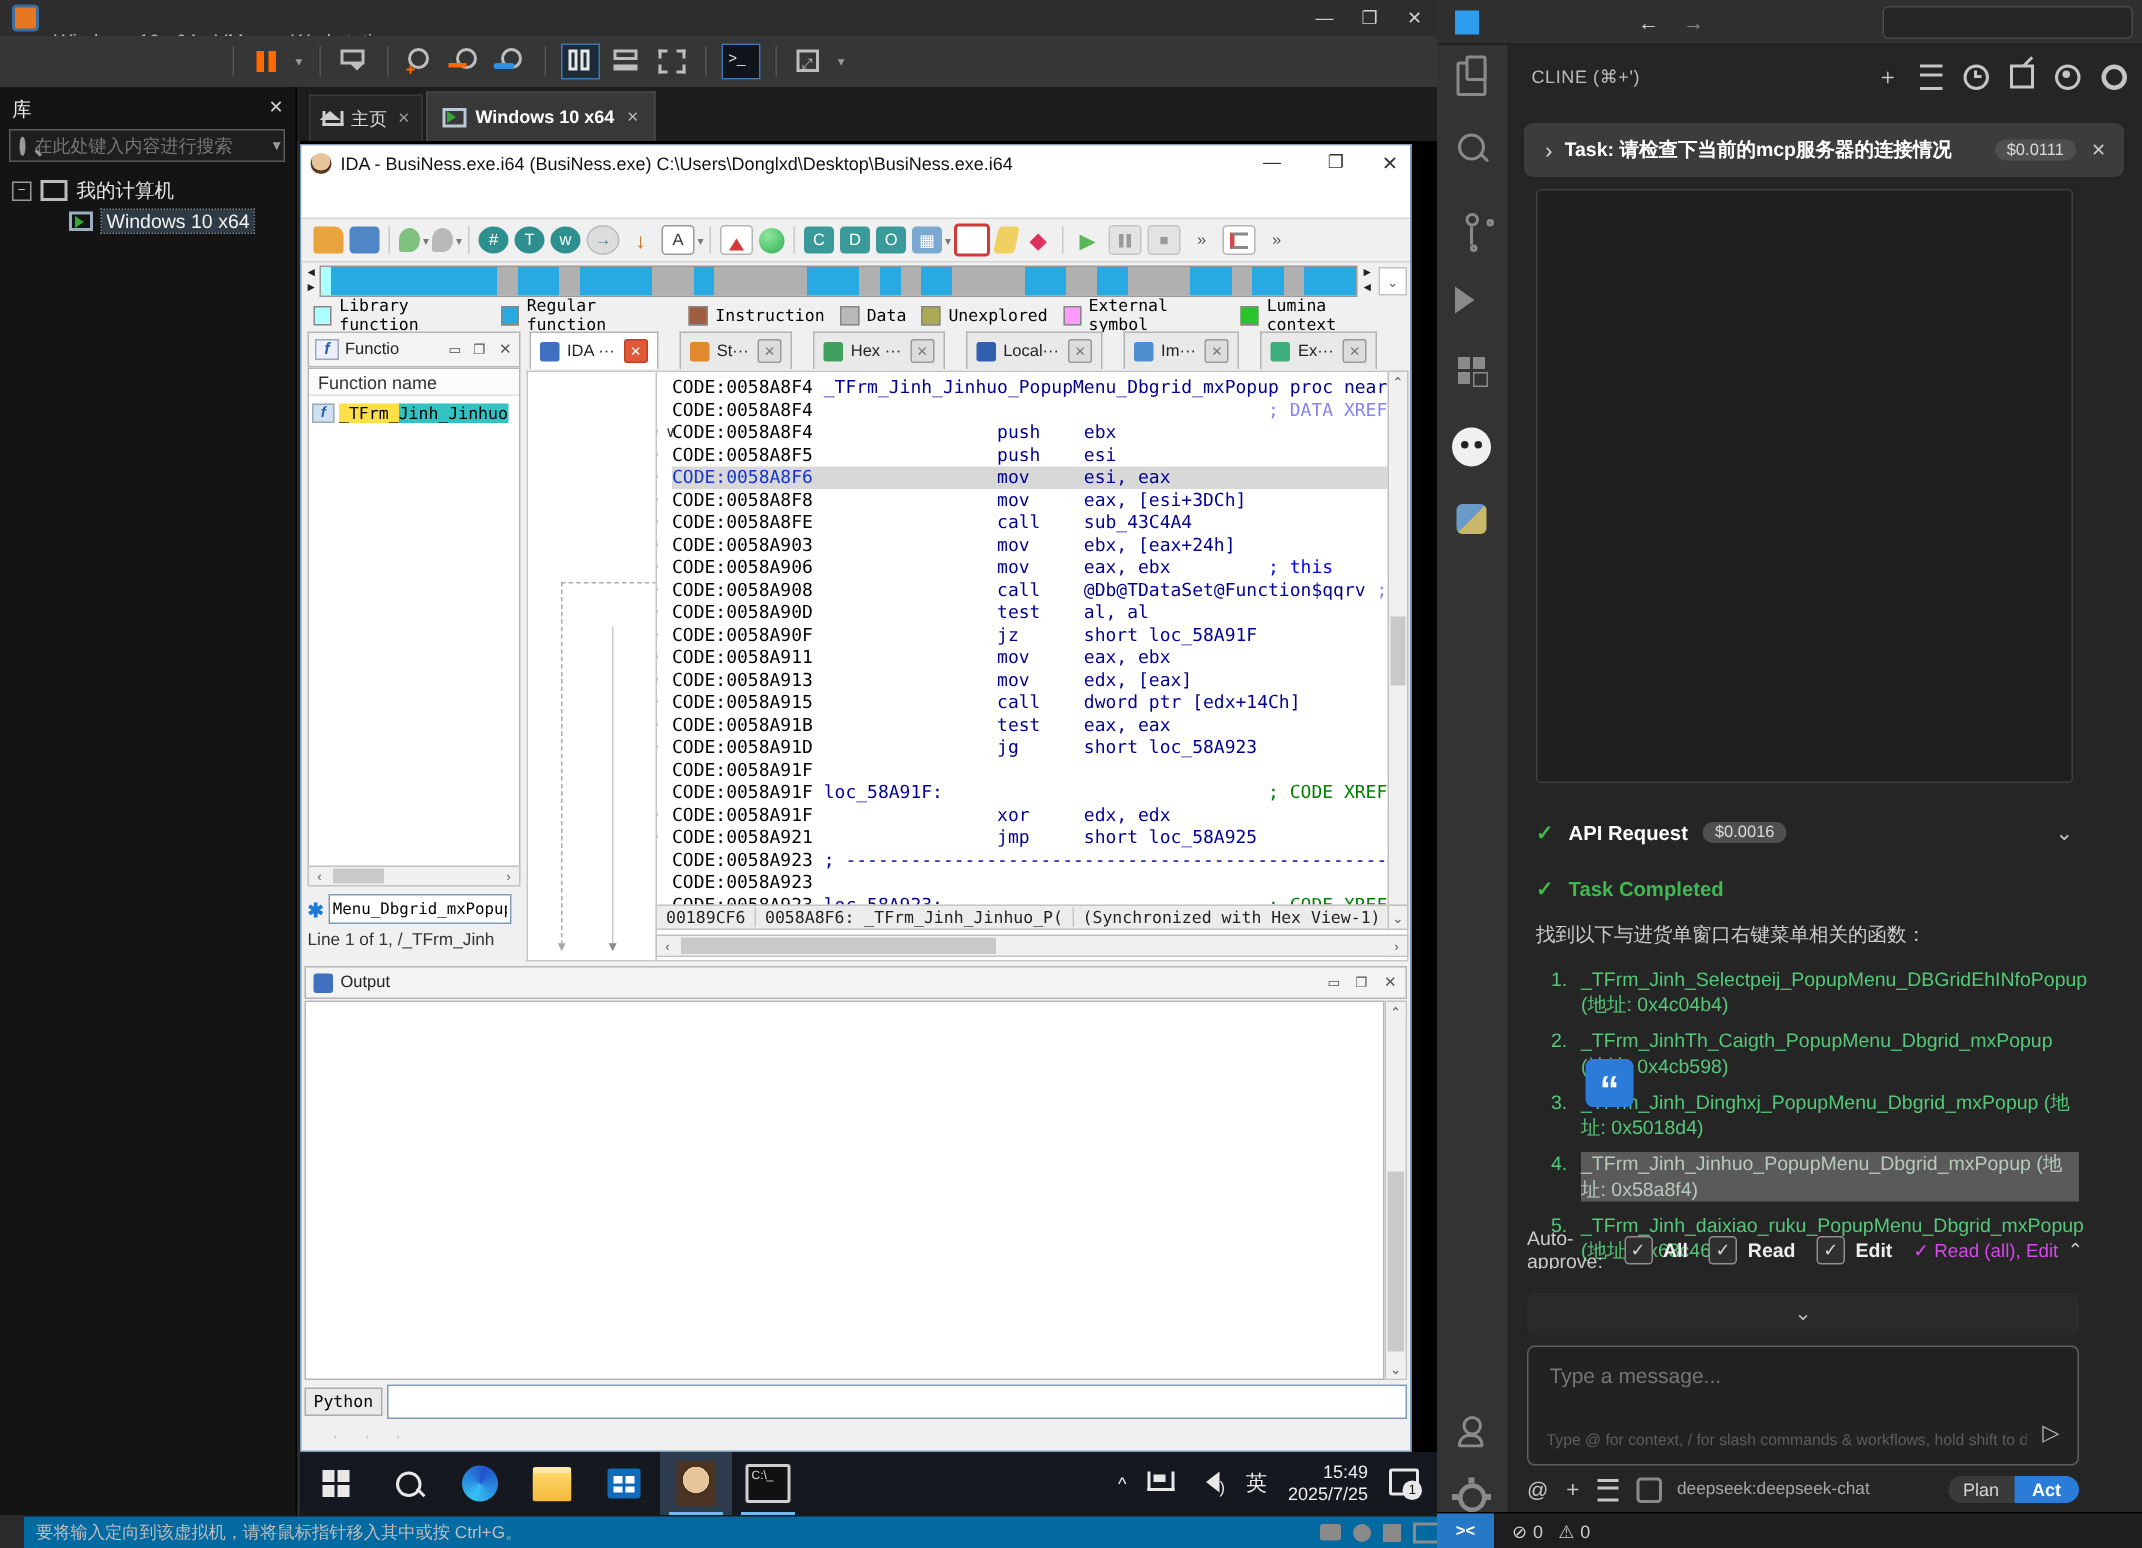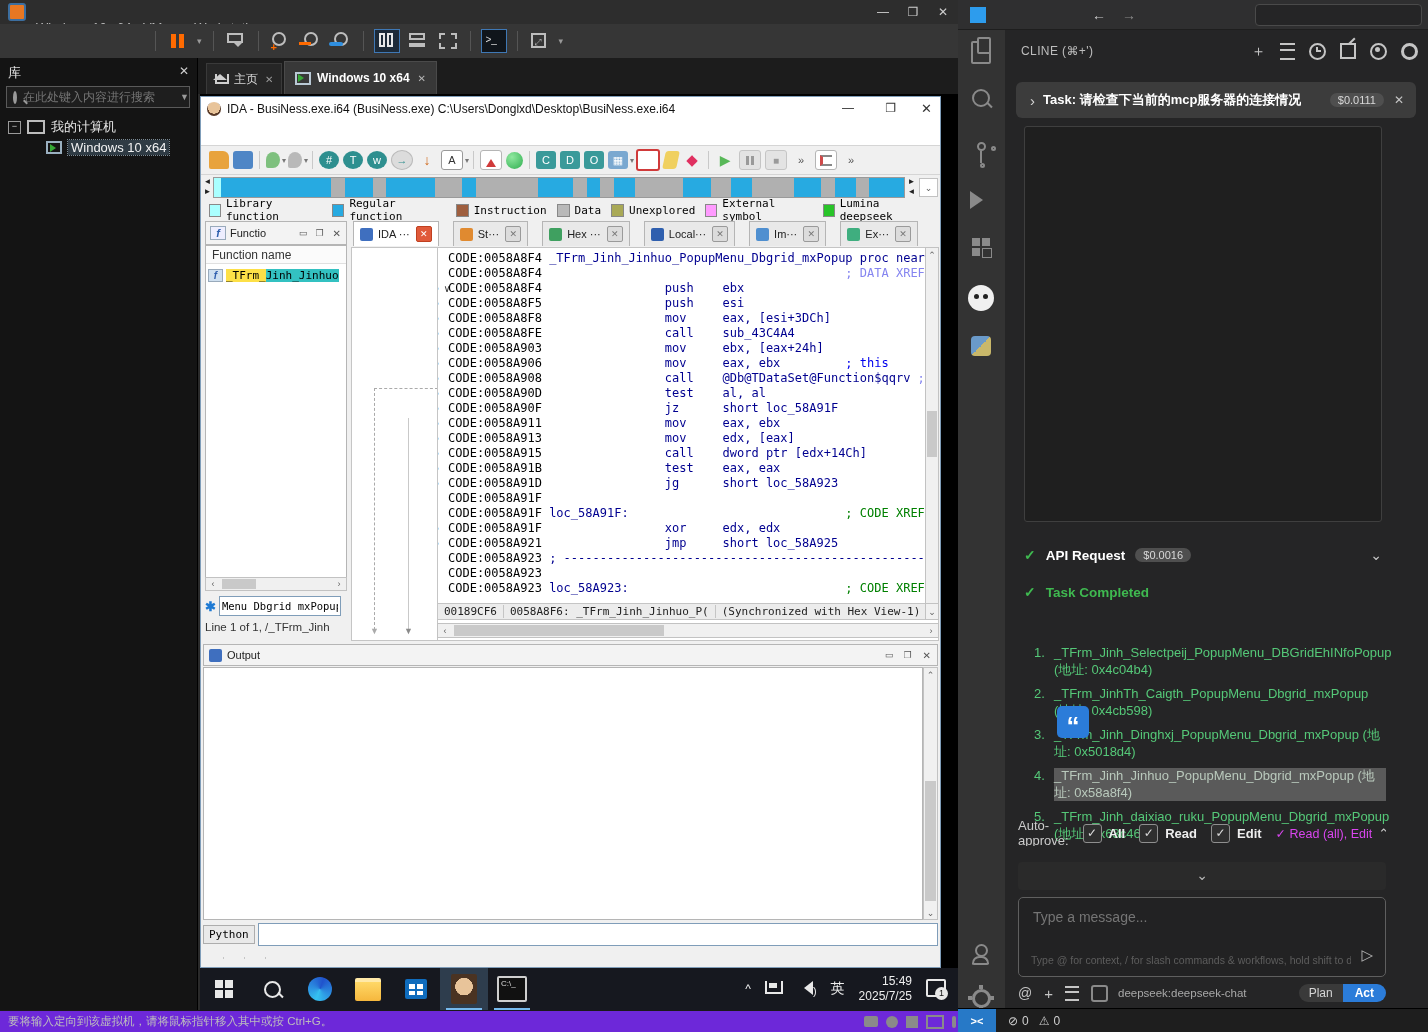--- a/index.html
+++ b/index.html
@@ -276,21 +276,21 @@
         <div class="legend-item">
           <span class="legend-sw" style="background: rgb(169, 169, 86);"></span>
           <span>Unexplored</span>
         </div>
         <div class="legend-item">
           <span class="legend-sw" style="background: rgb(255, 155, 255);"></span>
           <span>External symbol</span>
         </div>
         <div class="legend-item">
           <span class="legend-sw" style="background: rgb(41, 196, 41);"></span>
-          <span>Lumina deepseek</span>
+          <span>Lumina context</span>
         </div>
       </div>
 
     <div class="abs row" style="left:4px;top:124px;width:142px;height:24px;background:#f3f3f3;border:1px solid #b5b5b5;">
       <span style="font-style:italic;font-weight:bold;color:#2f5fae;border:1px solid #9ab;background:#eef;width:14px;text-align:center;margin:0 4px;font-size:11px;">f</span>
       <span style="font-size:11px;color:#222;flex:1;">Functio</span>
       <span style="color:#555;font-size:9px;margin:0 4px;">▭</span>
       <span style="color:#555;font-size:9px;margin:0 4px;">❐</span>
       <span style="color:#555;font-size:10px;margin:0 5px;">✕</span>
     </div>
@@ -357,20 +357,21 @@
       <span class="abs" style="left:52px;top:378px;color:#8a8a8a;font-size:9px;">▼</span>
     </div>
 
     <div class="abs mono" style="left:236px;top:150px;width:502px;height:394px;background:#fff;border:1px solid #c5c5c5;overflow:hidden;padding:3px 0 0 10px;">
       <div>
 
       <div class="dline"><span class="da">CODE:0058A8F4</span><span class="dx"> _TFrm_Jinh_Jinhuo_PopupMenu_Dbgrid_mxPopup proc near</span></div>
           <div class="dline c-ind"><span class="da">CODE:0058A8F4</span><span class="dc">                                          ; DATA XREF: CO</span></div>
           <div class="dline"><span class="dot">●</span><span class="car">∨</span><span class="da">CODE:0058A8F4</span><span class="dx">                 push    ebx</span></div>
           <div class="dline"><span class="dot">●</span><span class="da">CODE:0058A8F5</span><span class="dx">                 push    esi</span></div>
+          <div class="dline hl"><span class="dot">●</span><span class="da">CODE:0058A8F6</span><span class="dx">                 mov     esi, eax</span></div>
           <div class="dline"><span class="dot">●</span><span class="da">CODE:0058A8F8</span><span class="dx">                 mov     eax, [esi+3DCh]</span></div>
           <div class="dline"><span class="dot">●</span><span class="da">CODE:0058A8FE</span><span class="dx">                 call    sub_43C4A4</span></div>
           <div class="dline"><span class="dot">●</span><span class="da">CODE:0058A903</span><span class="dx">                 mov     ebx, [eax+24h]</span></div>
           <div class="dline c-blu"><span class="dot">●</span><span class="da">CODE:0058A906</span><span class="dx">                 mov     eax, ebx</span><span class="dc">         ; this</span></div>
           <div class="dline c-ind"><span class="dot">●</span><span class="da">CODE:0058A908</span><span class="dx">                 call    @Db@TDataSet@Function$qqrv</span><span class="dc"> ; D</span></div>
           <div class="dline"><span class="dot">●</span><span class="da">CODE:0058A90D</span><span class="dx">                 test    al, al</span></div>
           <div class="dline"><span class="dot">●</span><span class="da">CODE:0058A90F</span><span class="dx">                 jz      short loc_58A91F</span></div>
           <div class="dline"><span class="dot">●</span><span class="da">CODE:0058A911</span><span class="dx">                 mov     eax, ebx</span></div>
           <div class="dline"><span class="dot">●</span><span class="da">CODE:0058A913</span><span class="dx">                 mov     edx, [eax]</span></div>
           <div class="dline"><span class="dot">●</span><span class="da">CODE:0058A915</span><span class="dx">                 call    dword ptr [edx+14Ch]</span></div>
@@ -493,21 +494,21 @@
     <div class="row" style="margin-left:auto;height:42px;">
       <span class="tray" style="font-size:12px;">^</span>
       <span class="tray"><span style="display:inline-block;width:14px;height:11px;border:2px solid #e8e8e8;border-top:none;position:relative;"><span class="abs" style="left:2px;top:2px;width:8px;height:5px;background:#e8e8e8;"></span></span></span>
       <span class="tray"><span style="display:inline-block;width:0;height:0;border:7px solid transparent;border-right:9px solid #e8e8e8;"></span><span style="color:#e8e8e8;font-size:11px;">)</span></span>
       <span class="tray" style="font-size:14px;">英</span>
       <span class="tray" style="text-align:right;font-size:12px;line-height:15px;"><span>15:49</span><br><span>2025/7/25</span></span>
       <span class="tray" style="position:relative;margin-right:12px;"><span style="display:inline-block;width:16px;height:14px;border:2px solid #e8e8e8;border-radius:2px;"></span><span class="abs" style="left:9px;top:8px;width:13px;height:13px;border-radius:50%;background:#e8e8e8;color:#111;font-size:9px;text-align:center;line-height:13px;">1</span></span>
     </div>
   </div>
 
-  <div class="abs row" style="left:0;top:1010px;width:1042px;height:22px;background:#6d28d9;border-top:1px solid #1a1a1a;">
+  <div class="abs row" style="left:16px;top:1010px;width:1042px;height:22px;background:#0369a1;border-top:1px solid #1a1a1a;">
     <span style="color:#bdbdbd;font-size:11.5px;margin-left:8px;">要将输入定向到该虚拟机，请将鼠标指针移入其中或按 Ctrl+G。</span>
     <div class="row" style="margin-left:auto;margin-right:10px;">
       <span style="width:14px;height:11px;background:#8a8a8a;border-radius:2px;margin:0 4px;"></span>
       <span style="width:12px;height:12px;background:#8a8a8a;border-radius:50%;margin:0 4px;"></span>
       <span style="width:12px;height:12px;background:#8a8a8a;margin:0 4px;"></span>
       <span style="width:14px;height:10px;border:2px solid #8a8a8a;margin:0 4px;"></span>
       <span style="width:4px;height:12px;background:#8a8a8a;margin:0 4px;border-radius:2px;"></span>
       <span style="width:13px;height:9px;background:#8a8a8a;margin:0 4px;border-top:3px solid #6a6a6a;"></span>
       <span style="width:9px;height:14px;background:#35c035;margin:0 8px;"></span>
       <span style="width:14px;height:11px;border:2px solid #5a8ab5;background:#2f4f6f;margin:0 4px;"></span>
@@ -645,20 +646,21 @@
     <span style="color:#fff;font-weight:bold;font-size:13.5px;margin-right:10px;">API Request</span>
     <span class="pill">$0.0016</span>
     <span style="margin-left:auto;color:#c5c5c5;font-size:14px;">⌄</span>
   </div>
 
   <div class="abs row" style="left:66px;top:581px;width:358px;height:22px;">
     <span class="chk-g"></span>
     <span style="color:#3fb950;font-weight:bold;font-size:13.5px;">Task Completed</span>
   </div>
 
+  <div class="abs" style="left:66px;top:614px;width:358px;color:#cccccc;font-size:13px;">找到以下与进货单窗口右键菜单相关的函数：</div>
 
   <div class="abs" style="left:76px;top:645px;width:352px;">
     <div>
 
     <div class="ritem">
           <span class="rnum">1.</span>
           <span class="rtext">_TFrm_Jinh_Selectpeij_PopupMenu_DBGridEhINfoPopup (地址: 0x4c04b4)</span>
         </div>
         <div class="ritem">
           <span class="rnum">2.</span>

